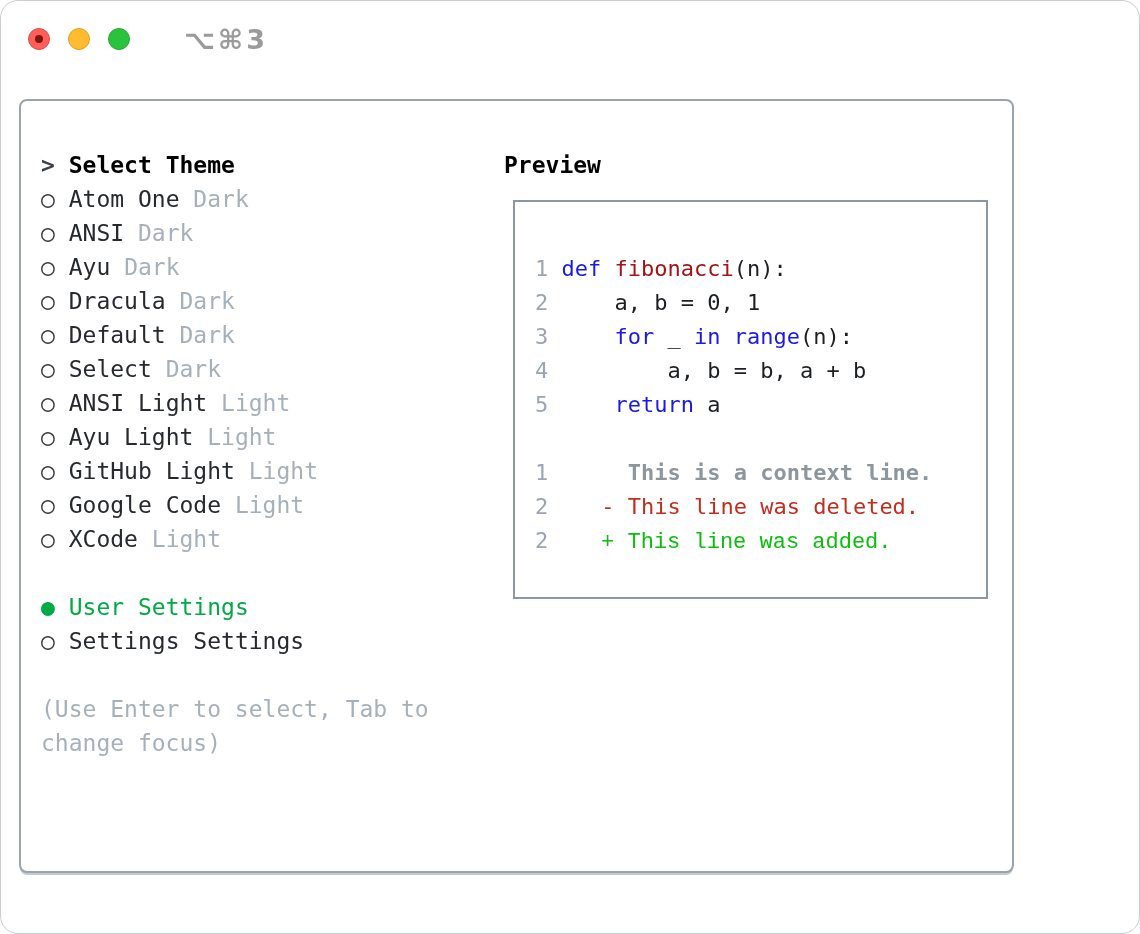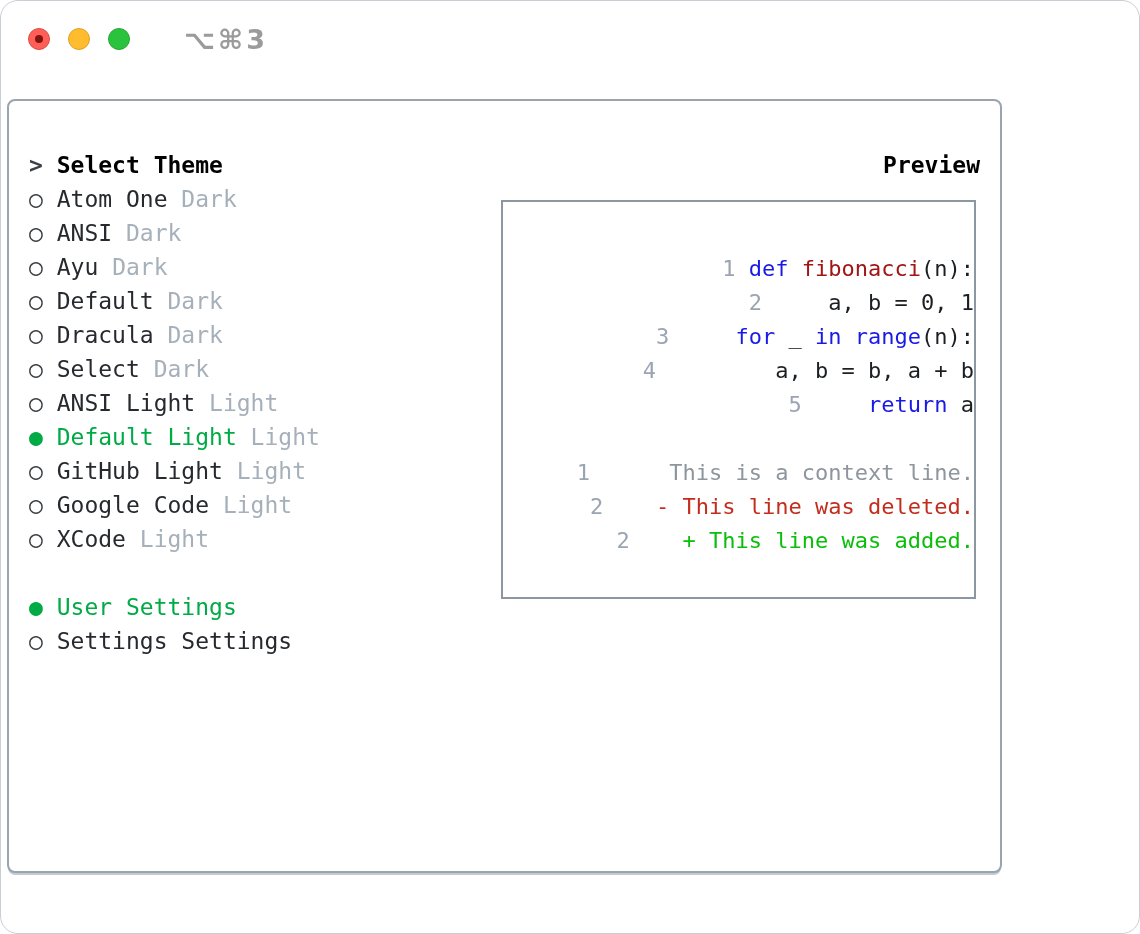--- a/index.html
+++ b/index.html
@@ -31,31 +31,31 @@
   .light.red .dot{width:8px;height:8px;border-radius:50%;background:#7f1410;}
   .light.yellow{background:var(--c-tl-yellow);border:1px solid #dfa023;}
   .light.green{background:var(--c-tl-green);border:1px solid #24a82f;}
   .win-title{
     margin-left:36px;
     font-family:"DejaVu Sans","Liberation Sans",sans-serif;
     font-size:27px;font-weight:700;color:#9b9b9b;letter-spacing:3px;
   }
   
   .main-box{
-    position:absolute;left:6px;top:98px;
+    position:absolute;left:18px;top:98px;
     width:995px;height:774px;box-sizing:border-box;
     border:2px solid var(--c-border-main);
     border-radius:8px;
     box-shadow:0 3px 0 -1px #c3cad1;
     background:#fff;
     display:flex;
     padding:47px 20px 0 20px;
   }
   .left-pane{width:463px;flex:none;}
-  .right-pane{flex:1;text-align:right;}
+  .right-pane{flex:1;}
   .line{height:34px;line-height:34px;white-space:pre;font-size:23px;color:var(--c-text);}
   .line .glyph{color:#3c4147;}
   .hdr{font-weight:700;color:#000;}
   .prompt{font-weight:700;color:#000;}
   .item .variant{color:var(--c-muted);}
   .item.selected .glyph,.item.selected .name{color:var(--c-green);}
   .blank{height:34px;}
   .help{
     width:460px;font-size:23px;line-height:34px;color:var(--c-muted);
     white-space:normal;word-break:normal;
@@ -66,23 +66,23 @@
     width:475px;height:399px;box-sizing:border-box;
     border:2px solid var(--c-border-preview);
     padding:50px 0 0 20px;
     overflow:hidden;
   }
   .code-line{height:34px;line-height:34px;white-space:pre;font-size:22px;color:#1b1f23;}
   .code-line .ln{color:var(--c-linenum);}
   .tok-plain{color:#1b1f23;}
   .tok-keyword{color:var(--c-keyword);}
   .tok-function{color:var(--c-function);}
-  .tok-context{color:var(--c-context);}
+  .tok-context{color:var(--c-context);font-weight:bold;}
   .tok-deleted{color:var(--c-deleted);}
-  .tok-added{color:var(--c-added);}
+  .tok-added{color:var(--c-added);font-family:Liberation Mono, monospace;}
 </style>
 </head>
 <body>
 
 <div class="window">
 
   <div class="titlebar">
     <span class="light red">
         <span class="dot"></span>
       </span>
@@ -93,40 +93,41 @@
 
   <div class="main-box">
 
     <div class="left-pane">
       <div class="line"><span class="glyph prompt">&gt;</span><span> </span><span class="hdr">Select Theme</span></div>
 
       <div id="theme-list">
           <div class="line item"><span class="glyph">○</span> <span class="name">Atom One</span> <span class="variant">Dark</span></div>
           <div class="line item"><span class="glyph">○</span> <span class="name">ANSI</span> <span class="variant">Dark</span></div>
           <div class="line item"><span class="glyph">○</span> <span class="name">Ayu</span> <span class="variant">Dark</span></div>
+          <div class="line item"><span class="glyph">○</span> <span class="name">Dracula</span> <span class="variant">Dark</span></div>
           <div class="line item"><span class="glyph">○</span> <span class="name">Default</span> <span class="variant">Dark</span></div>
-          <div class="line item"><span class="glyph">○</span> <span class="name">Dracula</span> <span class="variant">Dark</span></div>
           <div class="line item"><span class="glyph">○</span> <span class="name">Select</span> <span class="variant">Dark</span></div>
           <div class="line item"><span class="glyph">○</span> <span class="name">ANSI Light</span> <span class="variant">Light</span></div>
-          <div class="line item selected"><span class="glyph">●</span> <span class="name">Default Light</span> <span class="variant">Light</span></div>
+          <div class="line item"><span class="glyph">○</span> <span class="name">Ayu Light</span> <span class="variant">Light</span></div>
           <div class="line item"><span class="glyph">○</span> <span class="name">GitHub Light</span> <span class="variant">Light</span></div>
           <div class="line item"><span class="glyph">○</span> <span class="name">Google Code</span> <span class="variant">Light</span></div>
           <div class="line item"><span class="glyph">○</span> <span class="name">XCode</span> <span class="variant">Light</span></div>
         </div>
 
       <div class="blank"></div>
 
 
       <div id="apply-list">
           <div class="line item selected"><span class="glyph">●</span> <span class="name">User Settings</span></div>
           <div class="line item"><span class="glyph">○</span> <span class="name">Settings Settings</span></div>
         </div>
 
       <div class="blank"></div>
 
+      <div class="help">(Use Enter to select, Tab to change focus)</div>
     </div>
 
     <div class="right-pane">
       <div class="line"><span class="hdr">Preview</span></div>
       <div class="preview-box">
         <div id="code-lines">
             <div class="code-line"><span class="ln">1</span><span class="tok-plain"> </span><span class="tok-keyword">def</span><span class="tok-plain"> </span><span class="tok-function">fibonacci</span><span class="tok-plain">(n):</span></div>
             <div class="code-line"><span class="ln">2</span><span class="tok-plain">     a, b = 0, 1</span></div>
             <div class="code-line"><span class="ln">3</span><span class="tok-plain">     </span><span class="tok-keyword">for</span><span class="tok-plain"> _ </span><span class="tok-keyword">in</span><span class="tok-plain"> </span><span class="tok-keyword">range</span><span class="tok-plain">(n):</span></div>
             <div class="code-line"><span class="ln">4</span><span class="tok-plain">         a, b = b, a + b</span></div>

